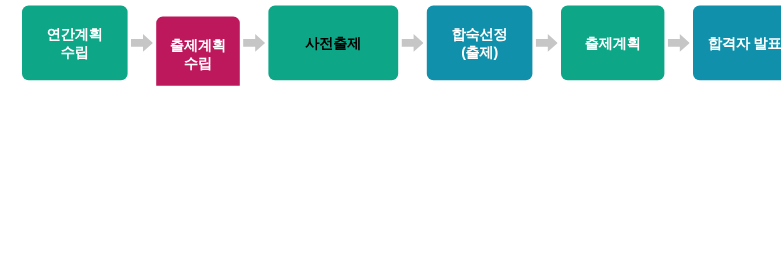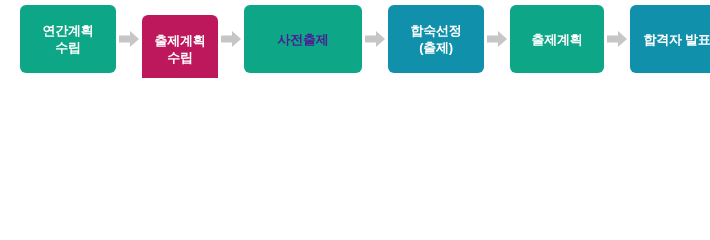--- a/index.html
+++ b/index.html
@@ -69,21 +69,21 @@
     <div class="step" style="width: 76px; background: #be185d; margin-top: 20px;">
       <span class="step-label" style="color: rgb(255, 255, 255);">출제계획
 수립</span>
     </div>
     <div class="arrow">
       <svg width="20" height="18" viewBox="0 0 20 18" aria-hidden="true">
         <path d="M0 5.5 H11 V1 L20 9 L11 17 V12.5 H0 Z" fill="#c6c6c6"></path>
       </svg>
     </div>
     <div class="step" style="width: 118px; background: rgb(13, 166, 135);">
-      <span class="step-label" style="color: #4c1d95; font-family: Liberation Serif, serif;">사전출제</span>
+      <span class="step-label" style="color: #000000; font-family: Liberation Serif, serif;">사전출제</span>
     </div>
     <div class="arrow">
       <svg width="20" height="18" viewBox="0 0 20 18" aria-hidden="true">
         <path d="M0 5.5 H11 V1 L20 9 L11 17 V12.5 H0 Z" fill="#c6c6c6"></path>
       </svg>
     </div>
     <div class="step" style="width: 96px; background: rgb(16, 144, 171);">
       <span class="step-label" style="color: #ffffff;">합숙선정
 (출제)</span>
     </div>

